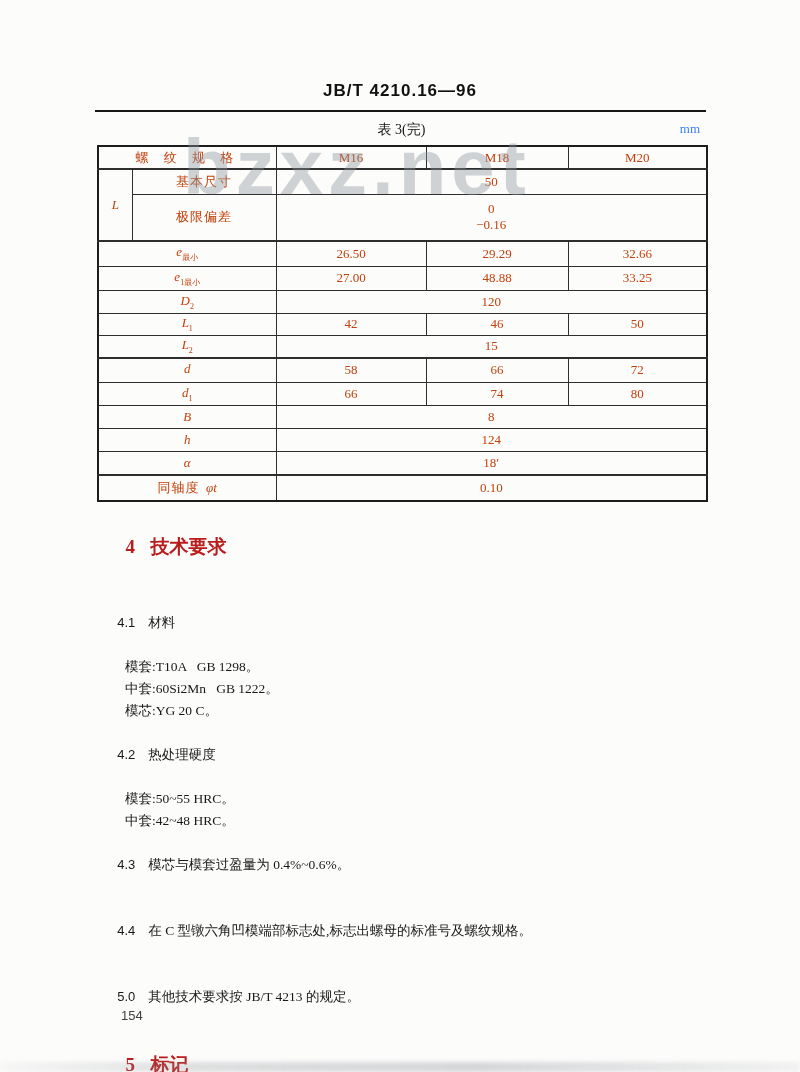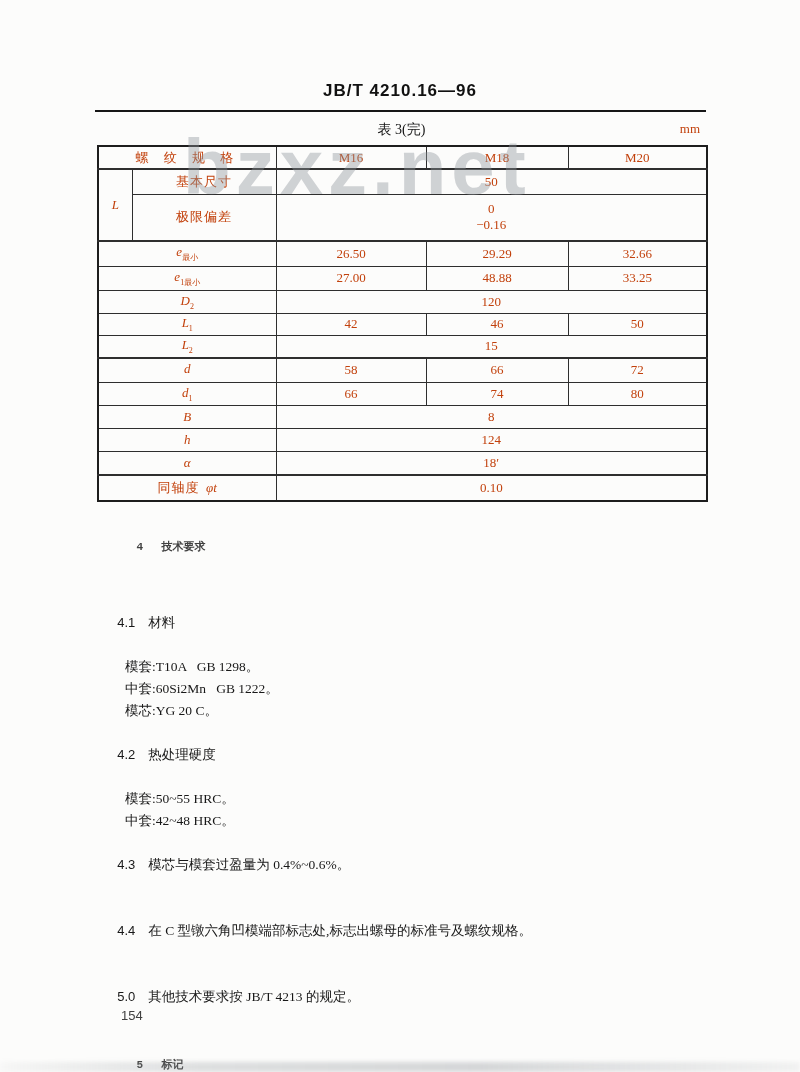--- a/index.html
+++ b/index.html
@@ -27,21 +27,21 @@
   }
   
   .caption-row{
     position:absolute;top:121px;left:97px;width:609px;height:20px;
     font-size:14px;
   }
   .caption-row .caption{
     position:absolute;left:0;right:0;text-align:center;color:#161616;
   }
   .caption-row .unit{
-    position:absolute;right:6px;top:0;font-size:13px;color:#c2410c;
+    position:absolute;right:6px;top:0;font-size:13px;color:#3b82f6;
   }
   
   .watermark{
     position:absolute;top:128px;left:183px;
     font-family:Liberation Sans, sans-serif;
     font-weight:bold;font-size:78px;letter-spacing:5px;
     color:#8e949b;opacity:0.40;z-index:6;
     pointer-events:none;user-select:none;line-height:1;
   }
   
@@ -62,22 +62,22 @@
   .dev{display:inline-block;text-align:center;line-height:16px;}
   .cn{letter-spacing:1px;}
   .spec-head{letter-spacing:6px;font-weight:500;}
   
   .sections{
     position:absolute;top:514px;left:97px;width:615px;
     font-size:13.5px;color:#181818;
   }
   .line{line-height:22px;min-height:22px;white-space:pre-wrap;}
   .sec-heading{
-    font-family:Liberation Mono, monospace;
-    font-weight:bold;font-size:11px;color:#404040;
+    font-family:Liberation Serif, serif;
+    font-weight:bold;font-size:19px;color:#b91c1c;
   }
   .sec-heading .hnum{display:inline-block;width:25px;font-weight:bold;}
   .h4{margin-bottom:10px;}
   .h5{margin-top:2px;margin-bottom:5px;}
   .num{
     display:inline-block;width:31px;
     font-family:"Liberation Sans","DejaVu Sans",sans-serif;
     font-size:13px;
   }
   .indent{padding-left:28px;}

